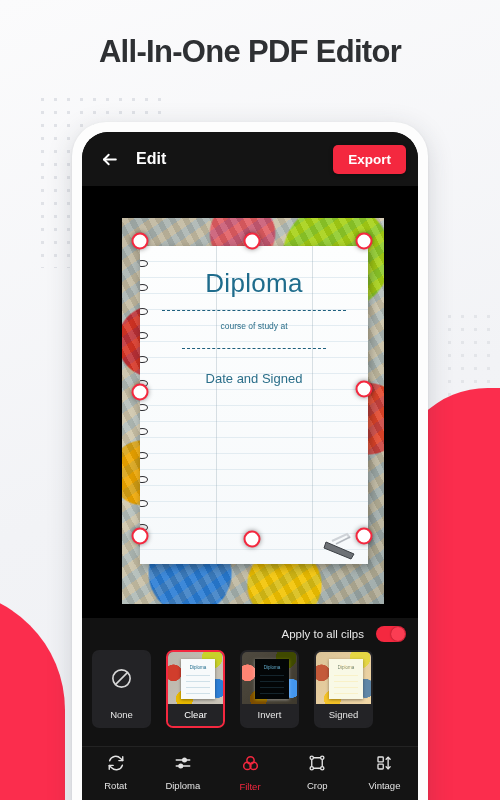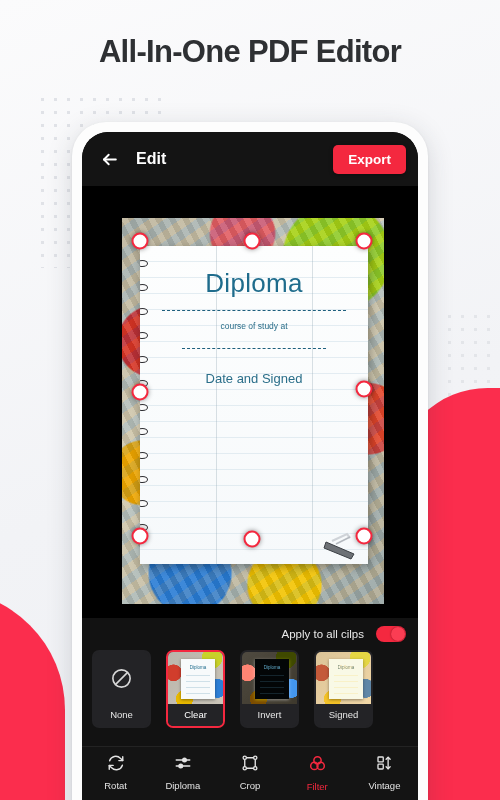--- a/index.html
+++ b/index.html
@@ -527,44 +527,44 @@
           <svg width="18" height="18" viewBox="0 0 24 24" fill="none" stroke="currentColor" stroke-width="1.9" stroke-linecap="round">
             <line x1="3" y1="8" x2="21" y2="8"></line>
               <circle cx="14" cy="8" r="2.4" fill="currentColor"></circle>
             <line x1="3" y1="16" x2="21" y2="16"></line>
               <circle cx="9" cy="16" r="2.4" fill="currentColor"></circle>
           </svg>
         </span>
         <span class="tool-label">Diploma</span>
       </div>
 
+      <div class="tool active">
+        <span>
+          <svg width="19" height="19" viewBox="0 0 24 24" fill="none" stroke="currentColor" stroke-width="1.9">
+            <circle cx="12" cy="8" r="4.6"></circle>
+              <circle cx="8" cy="15" r="4.6"></circle>
+              <circle cx="16" cy="15" r="4.6"></circle>
+          </svg>
+        </span>
+        <span class="tool-label">Filter</span>
+      </div>
+
       <div class="tool">
         <span>
           <svg width="18" height="18" viewBox="0 0 24 24" fill="none" stroke="currentColor" stroke-width="1.8">
             <rect x="5" y="5" width="14" height="14" rx="1.5"></rect>
             <circle cx="5" cy="5" r="2.2" fill="#141414"></circle>
               <circle cx="19" cy="5" r="2.2" fill="#141414"></circle>
             <circle cx="5" cy="19" r="2.2" fill="#141414"></circle>
               <circle cx="19" cy="19" r="2.2" fill="#141414"></circle>
           </svg>
         </span>
         <span class="tool-label">Crop</span>
       </div>
 
-      <div class="tool active">
-        <span>
-          <svg width="19" height="19" viewBox="0 0 24 24" fill="none" stroke="currentColor" stroke-width="1.9">
-            <circle cx="12" cy="8" r="4.6"></circle>
-              <circle cx="8" cy="15" r="4.6"></circle>
-              <circle cx="16" cy="15" r="4.6"></circle>
-          </svg>
-        </span>
-        <span class="tool-label">Filter</span>
-      </div>
-
       <div class="tool">
         <span>
           <svg width="18" height="18" viewBox="0 0 24 24" fill="none" stroke="currentColor" stroke-width="1.8" stroke-linecap="round" stroke-linejoin="round">
             <rect x="4" y="4" width="7" height="6.5" rx="1"></rect>
             <rect x="4" y="13.5" width="7" height="6.5" rx="1"></rect>
             <line x1="17.5" y1="4.5" x2="17.5" y2="19.5"></line>
             <polyline points="14.8 7 17.5 4.3 20.2 7"></polyline>
             <polyline points="14.8 17 17.5 19.7 20.2 17"></polyline>
           </svg>
         </span>

